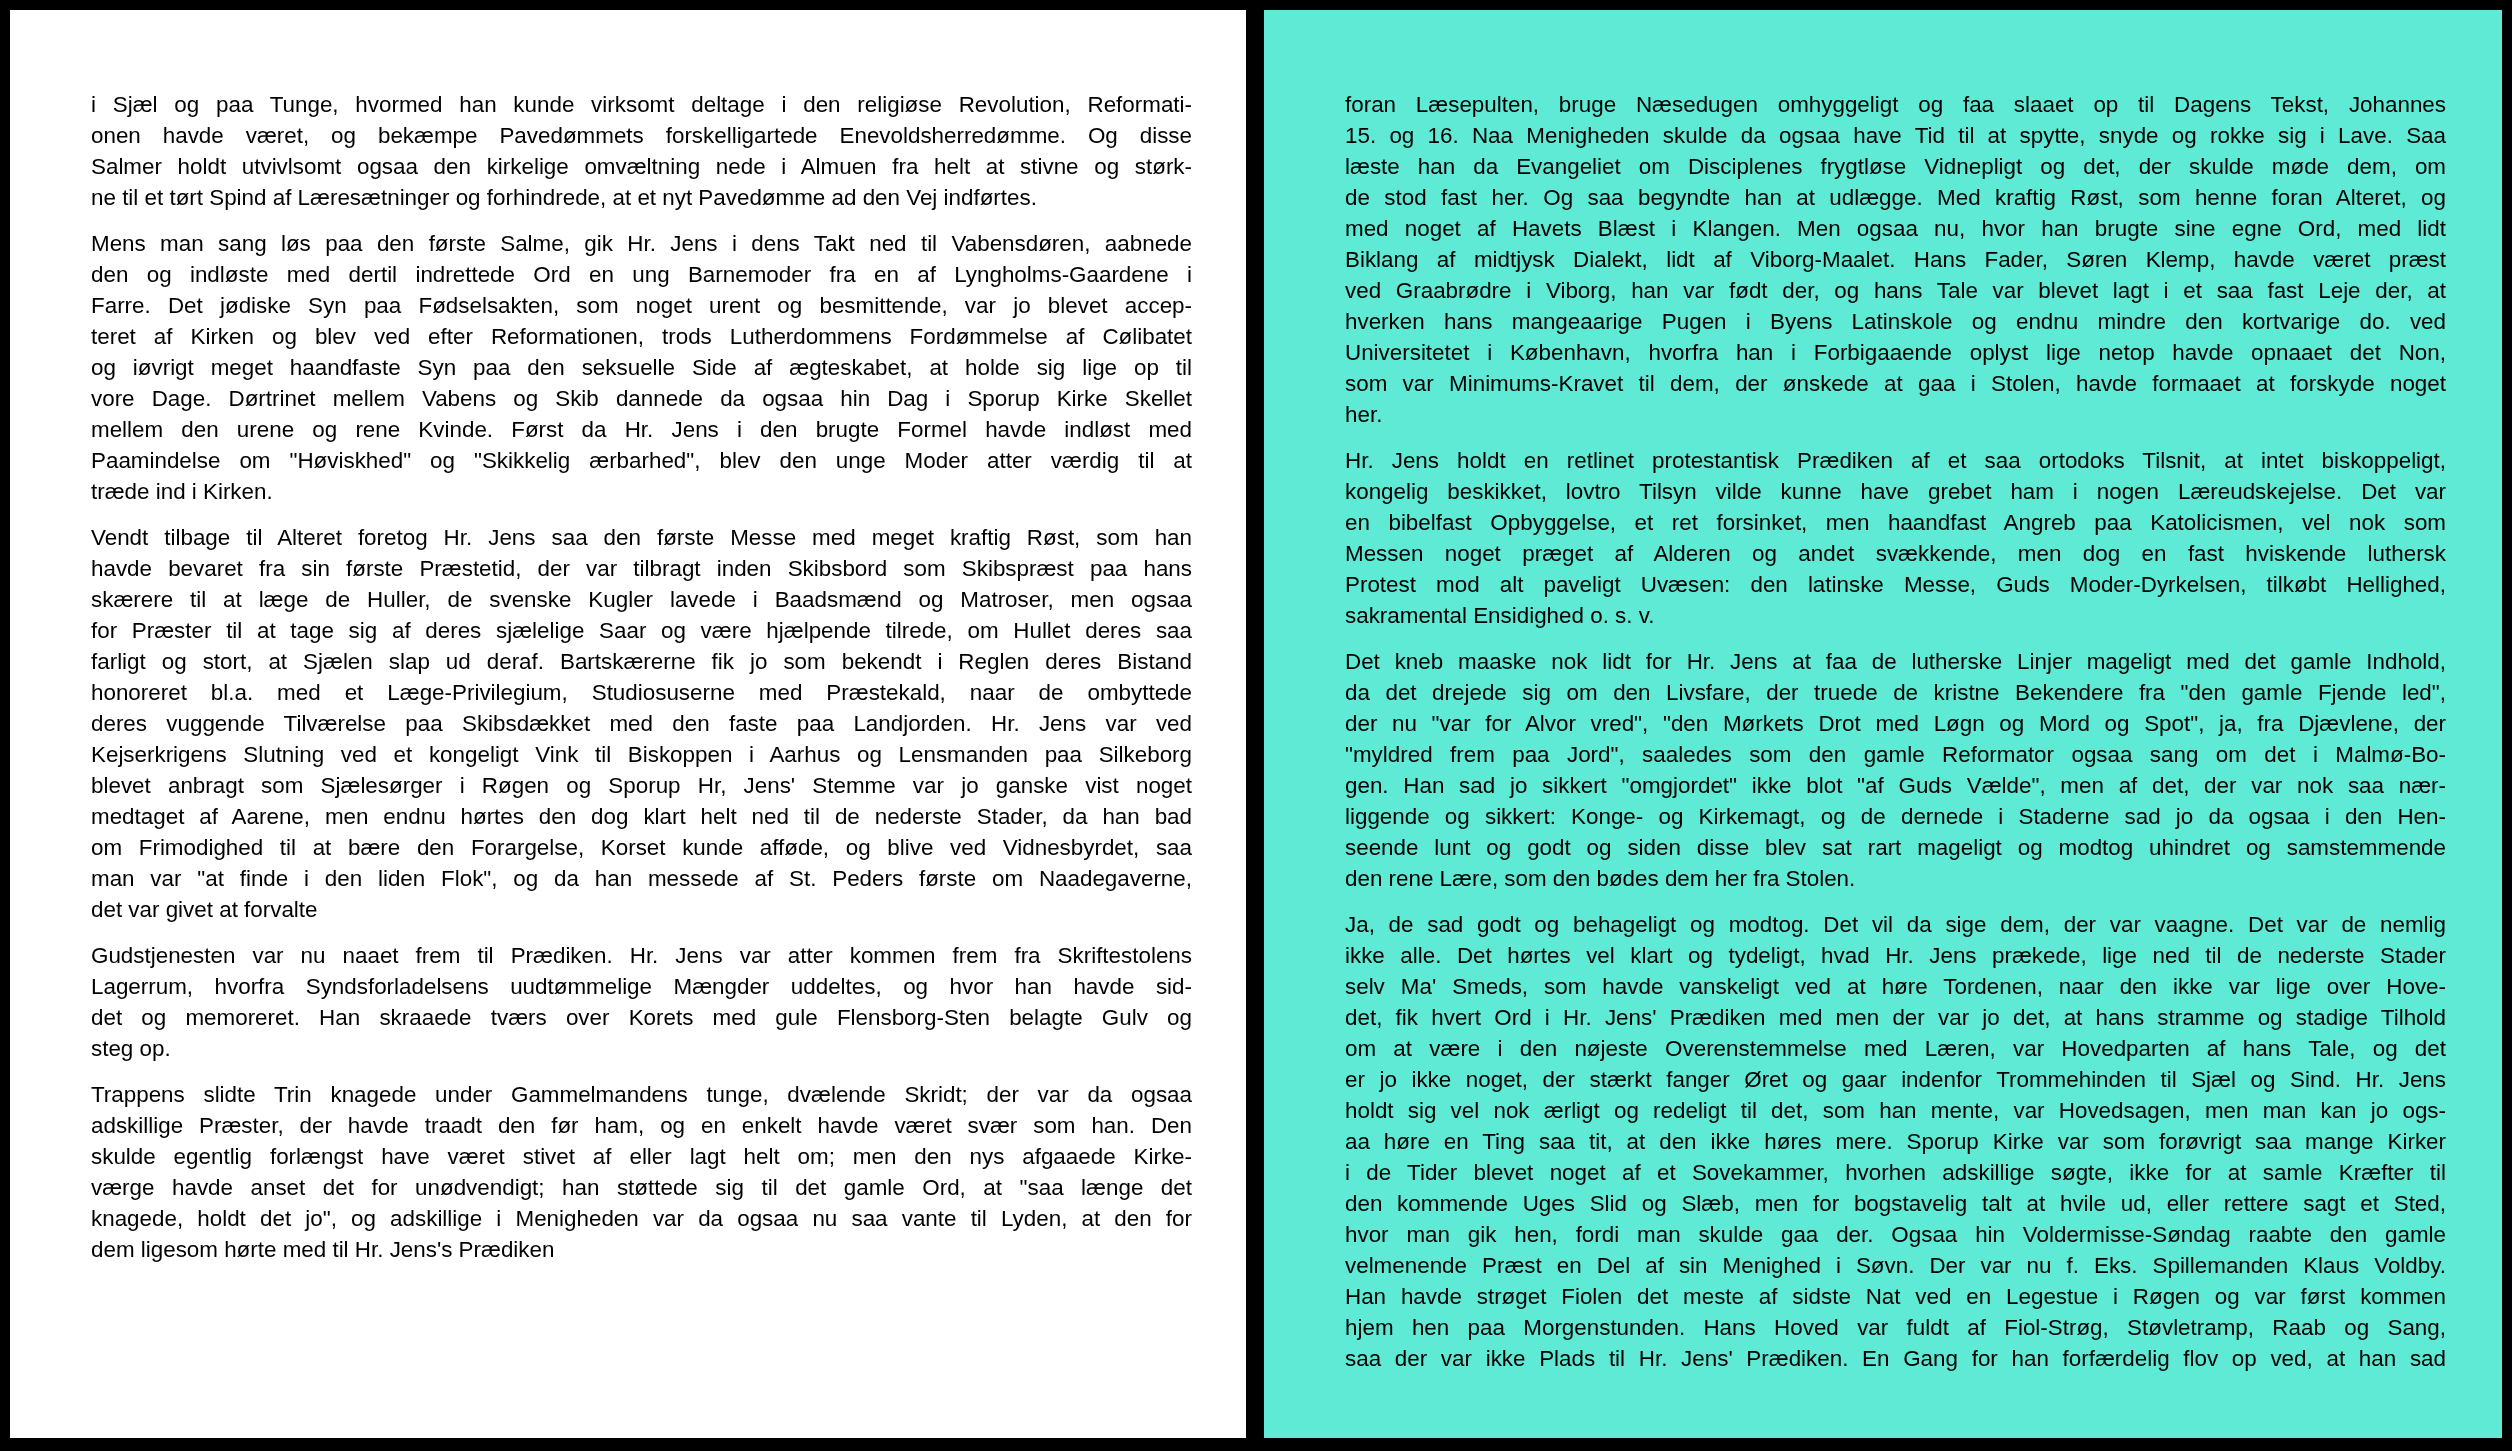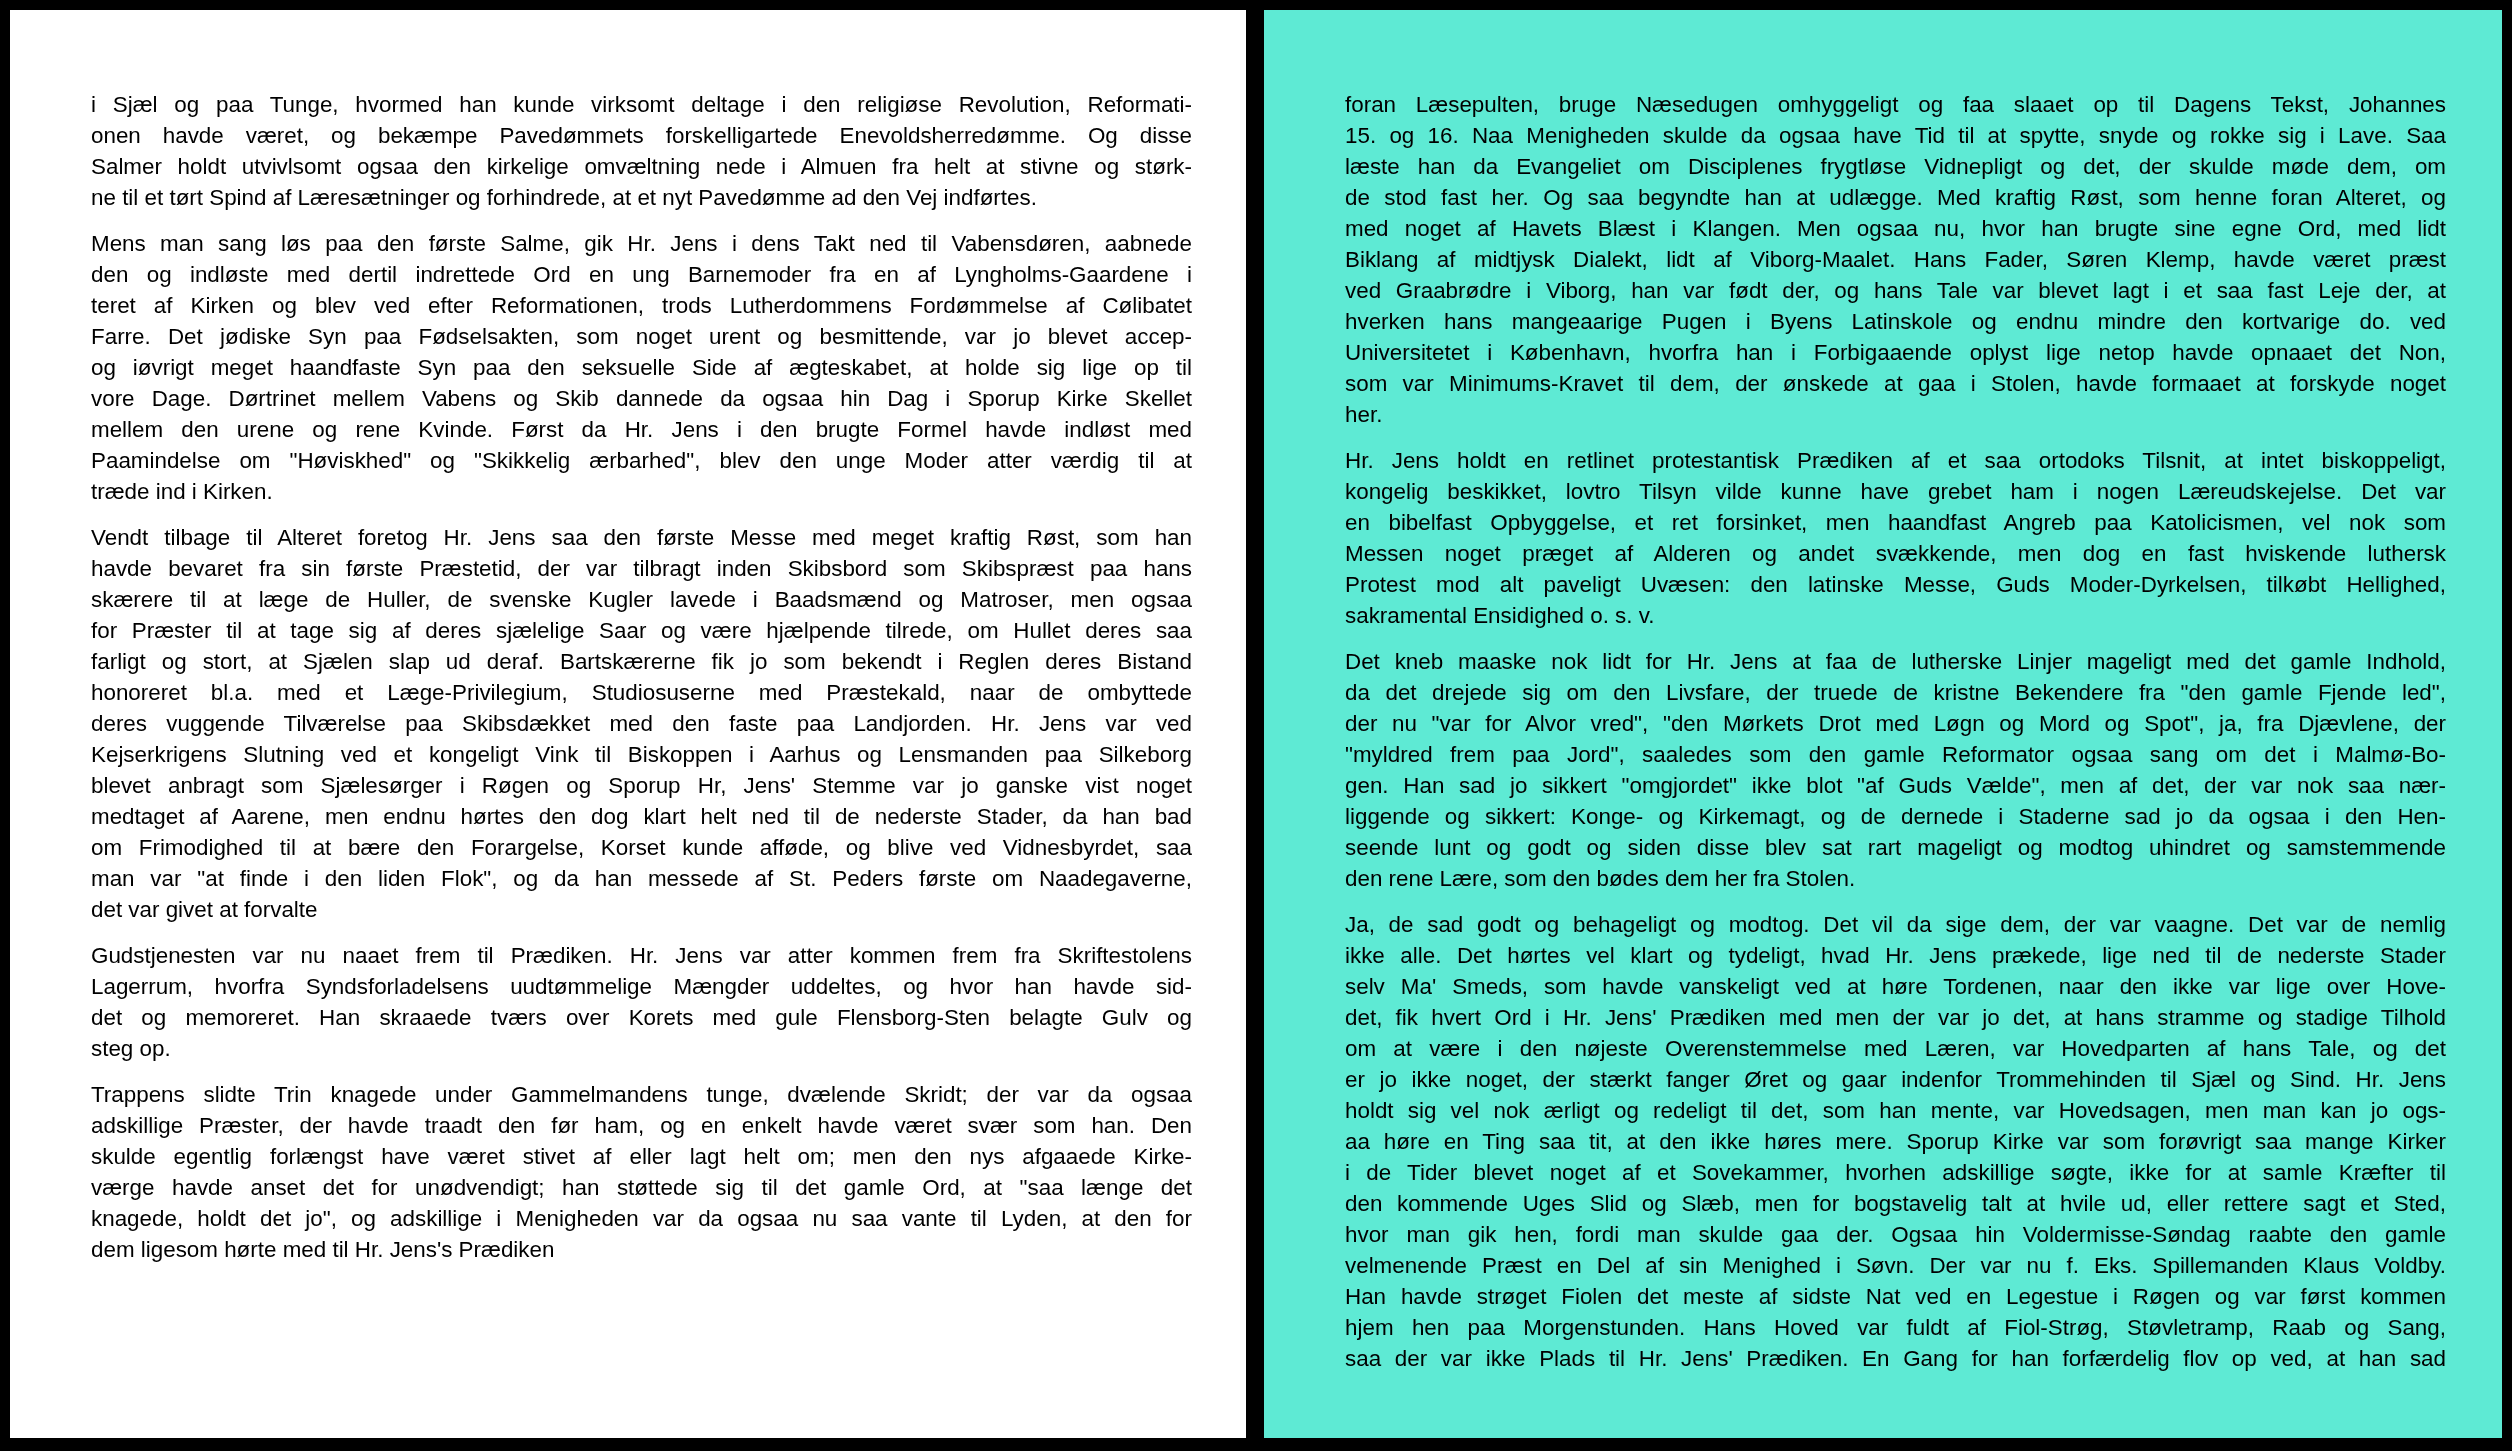--- a/index.html
+++ b/index.html
@@ -57,22 +57,22 @@
     <div class="textblock" style="color: rgb(0, 0, 0);">
         <div class="para">
           <div class="ln">i Sjæl og paa Tunge, hvormed han kunde virksomt deltage i den religiøse Revolution, Reformati-</div>
           <div class="ln">onen havde været, og bekæmpe Pavedømmets forskelligartede Enevoldsherredømme. Og disse</div>
           <div class="ln">Salmer holdt utvivlsomt ogsaa den kirkelige omvæltning nede i Almuen fra helt at stivne og størk-</div>
           <div class="ln last">ne til et tørt Spind af Læresætninger og forhindrede, at et nyt Pavedømme ad den Vej indførtes.</div>
         </div>
         <div class="para">
           <div class="ln">Mens man sang løs paa den første Salme, gik Hr. Jens i dens Takt ned til Vabensdøren, aabnede</div>
           <div class="ln">den og indløste med dertil indrettede Ord en ung Barnemoder fra en af Lyngholms-Gaardene i</div>
+          <div class="ln">Farre. Det jødiske Syn paa Fødselsakten, som noget urent og besmittende, var jo blevet accep-</div>
           <div class="ln">teret af Kirken og blev ved efter Reformationen, trods Lutherdommens Fordømmelse af Cølibatet</div>
-          <div class="ln">Farre. Det jødiske Syn paa Fødselsakten, som noget urent og besmittende, var jo blevet accep-</div>
           <div class="ln">og iøvrigt meget haandfaste Syn paa den seksuelle Side af ægteskabet, at holde sig lige op til</div>
           <div class="ln">vore Dage. Dørtrinet mellem Vabens og Skib dannede da ogsaa hin Dag i Sporup Kirke Skellet</div>
           <div class="ln">mellem den urene og rene Kvinde. Først da Hr. Jens i den brugte Formel havde indløst med</div>
           <div class="ln">Paamindelse om "Høviskhed" og "Skikkelig ærbarhed", blev den unge Moder atter værdig til at</div>
           <div class="ln last">træde ind i Kirken.</div>
         </div>
         <div class="para">
           <div class="ln">Vendt tilbage til Alteret foretog Hr. Jens saa den første Messe med meget kraftig Røst, som han</div>
           <div class="ln">havde bevaret fra sin første Præstetid, der var tilbragt inden Skibsbord som Skibspræst paa hans</div>
           <div class="ln">skærere til at læge de Huller, de svenske Kugler lavede i Baadsmænd og Matroser, men ogsaa</div>

